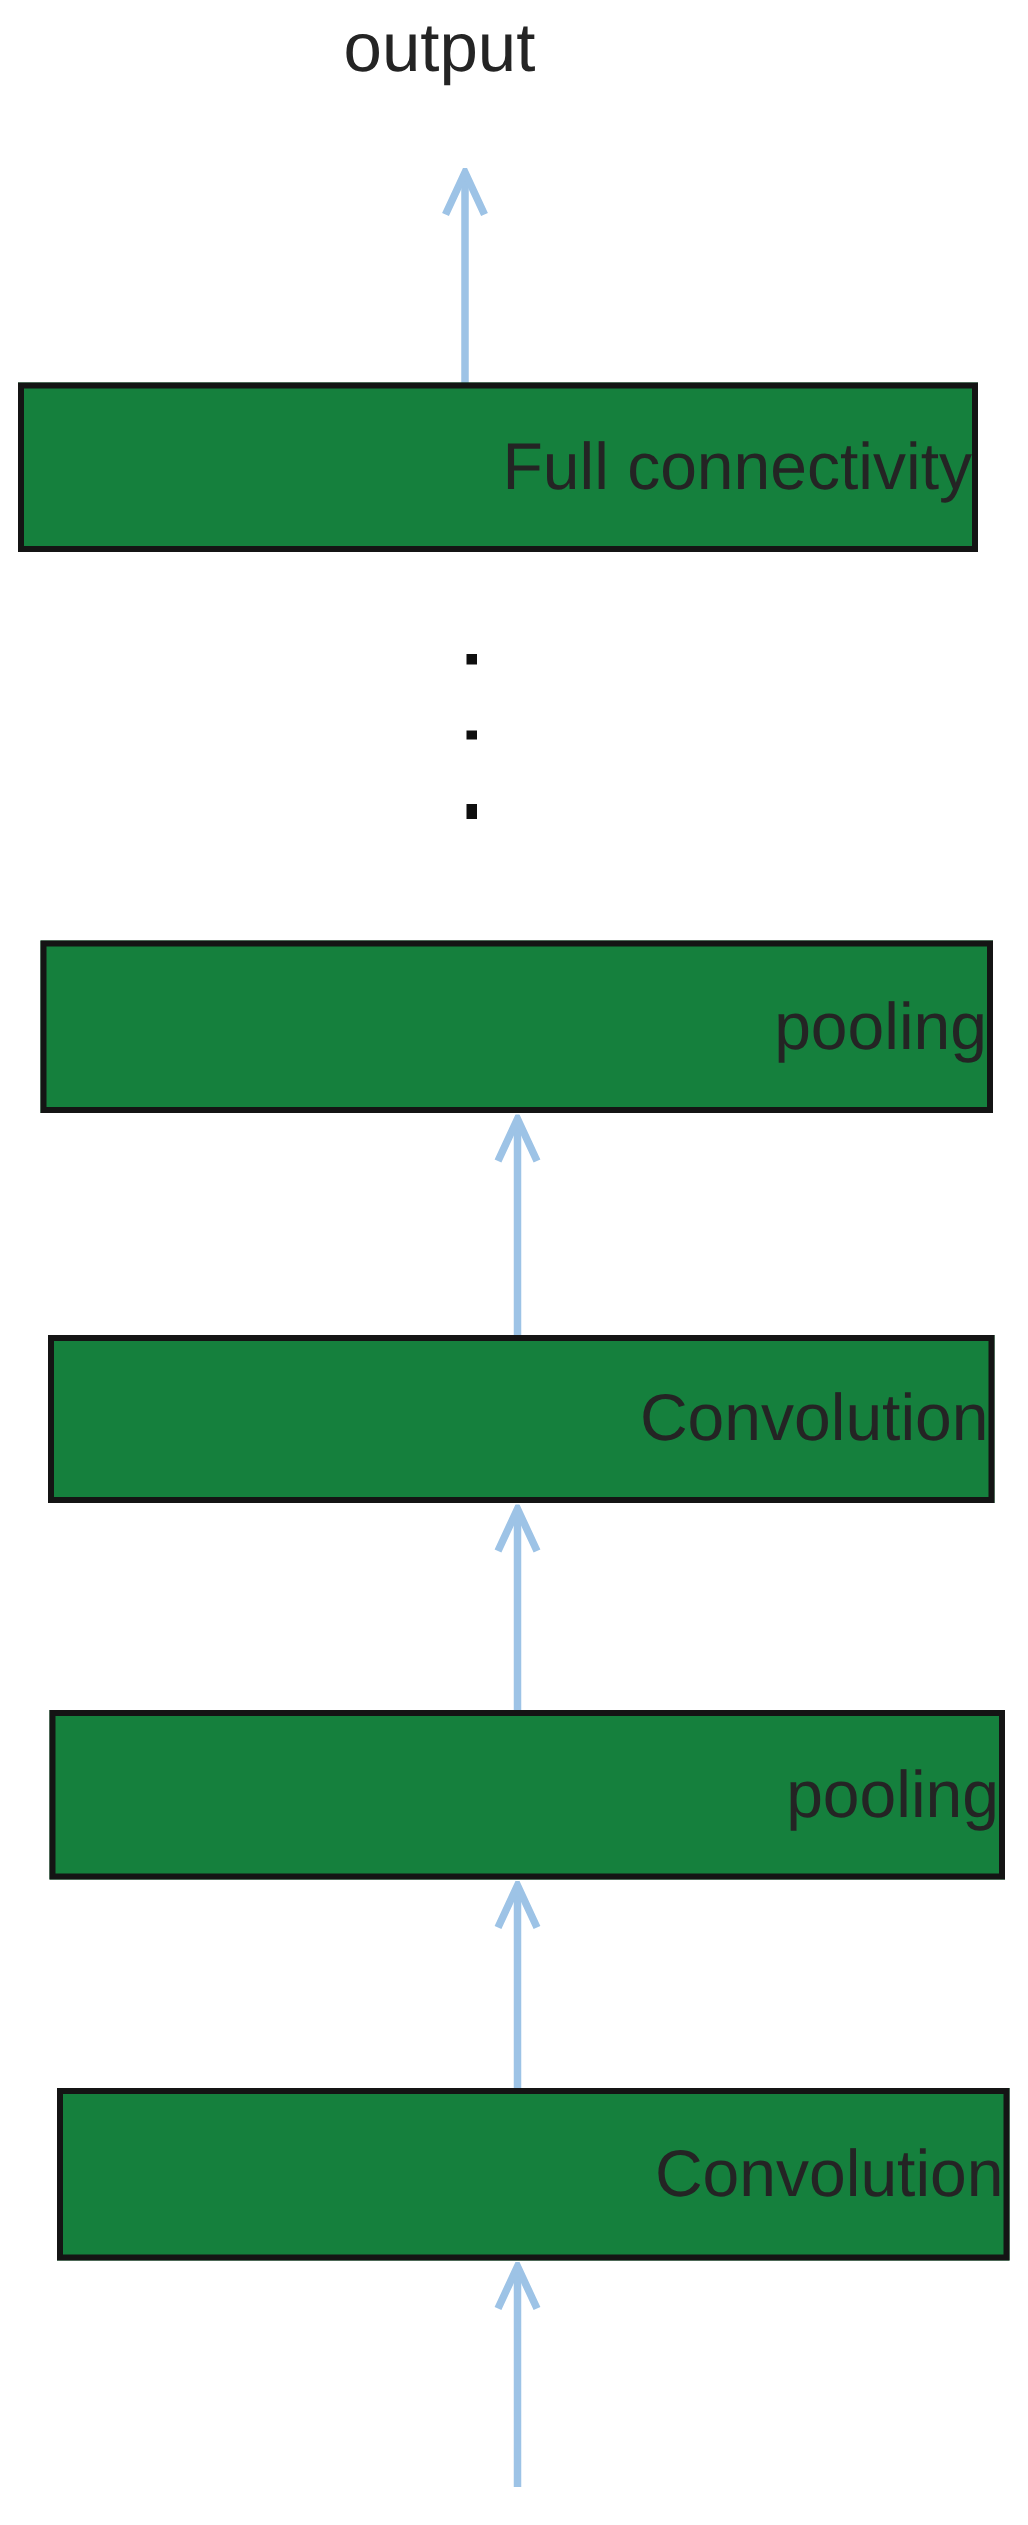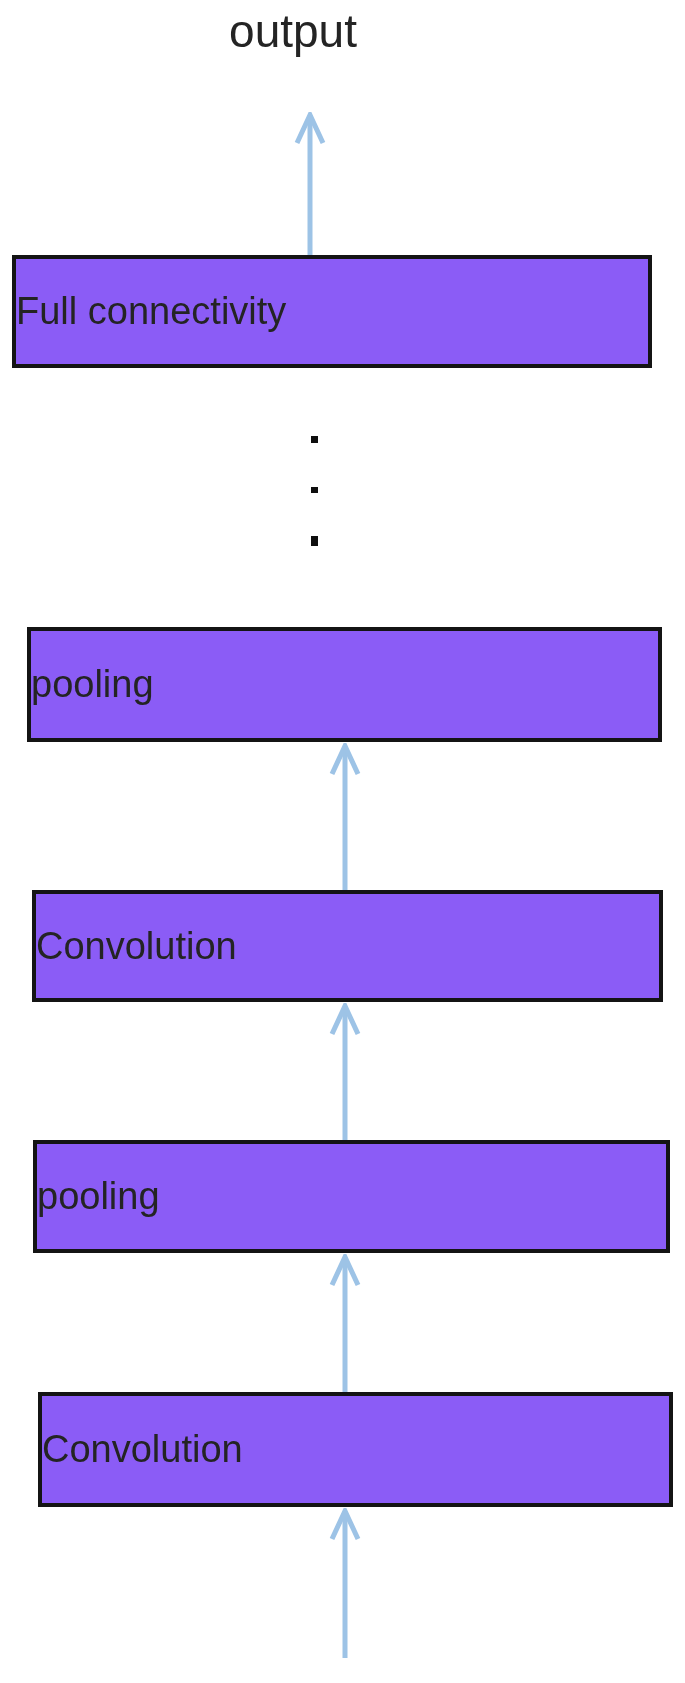--- a/index.html
+++ b/index.html
@@ -24,25 +24,25 @@
     text-align: center;
     font-size: 46px;
     line-height: 62px;
     color: #242424;
     letter-spacing: 0px;
   }
   .layer-box {
     position: absolute;
     box-sizing: border-box;
     border: 4px solid #141414;
-    background: #8b5cf6;
+    background: #15803d;
     display: flex;
     align-items: center;
-    justify-content: flex-start;
-    font-size: 38px;
+    justify-content: flex-end;
+    font-size: 44px;
     color: #242424;
     z-index: 2;
   }
   #box-full-connectivity { left: 12px; top: 255px; width: 640px; height: 113px; }
   #box-pooling-1        { left: 27px; top: 627px; width: 635px; height: 115px; }
   #box-convolution-1    { left: 32px; top: 890px; width: 631px; height: 112px; }
   #box-pooling-2        { left: 33px; top: 1140px; width: 637px; height: 113px; }
   #box-convolution-2    { left: 38px; top: 1392px; width: 635px; height: 115px; }
 
   .arrow {

